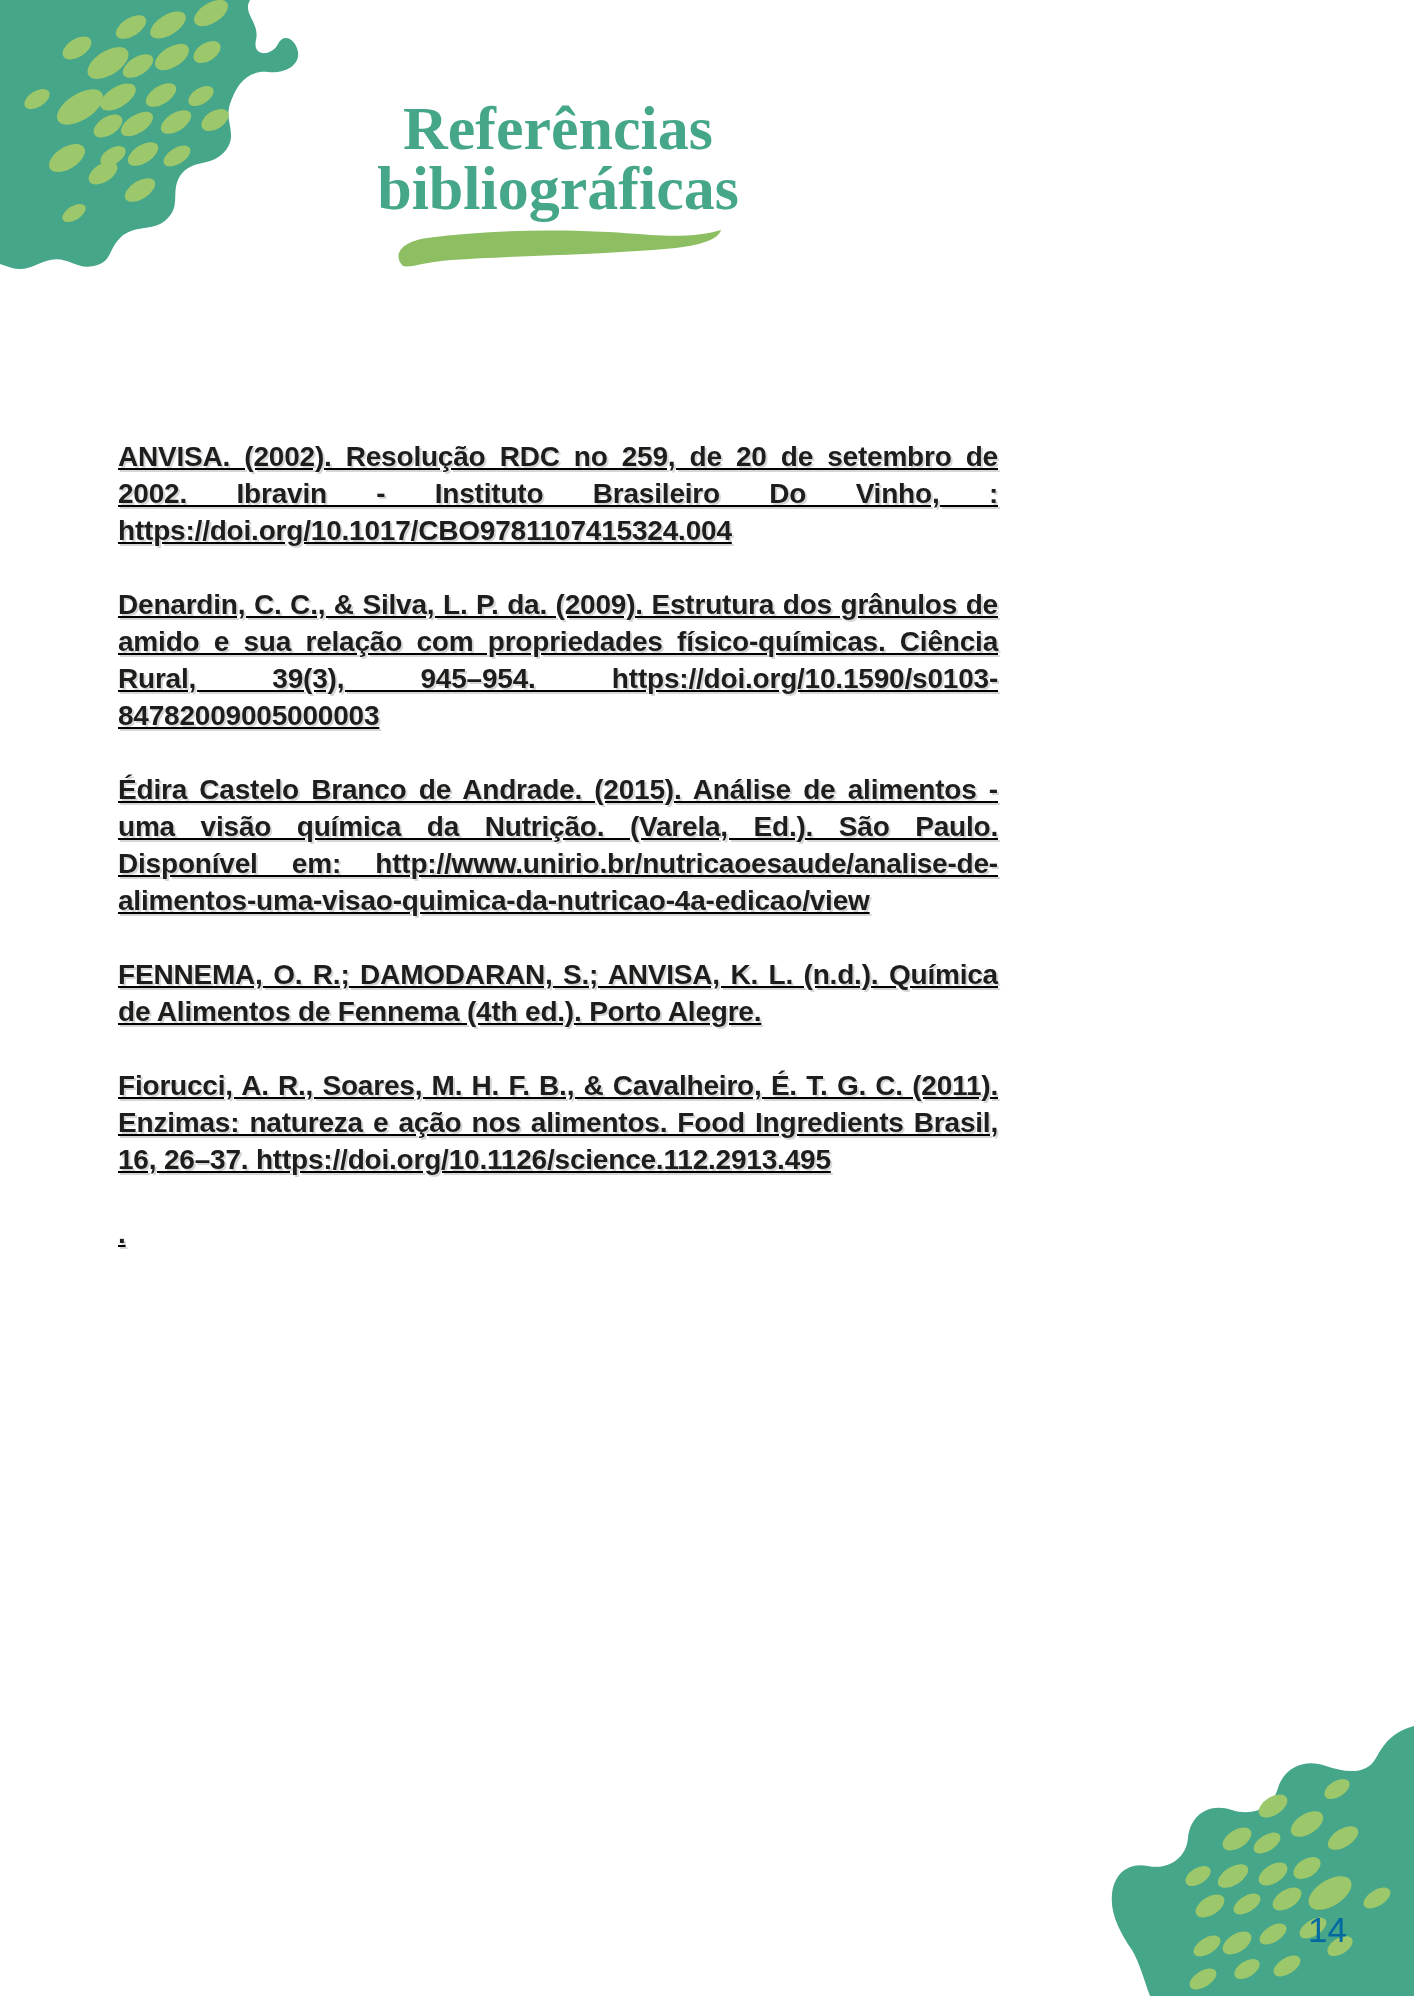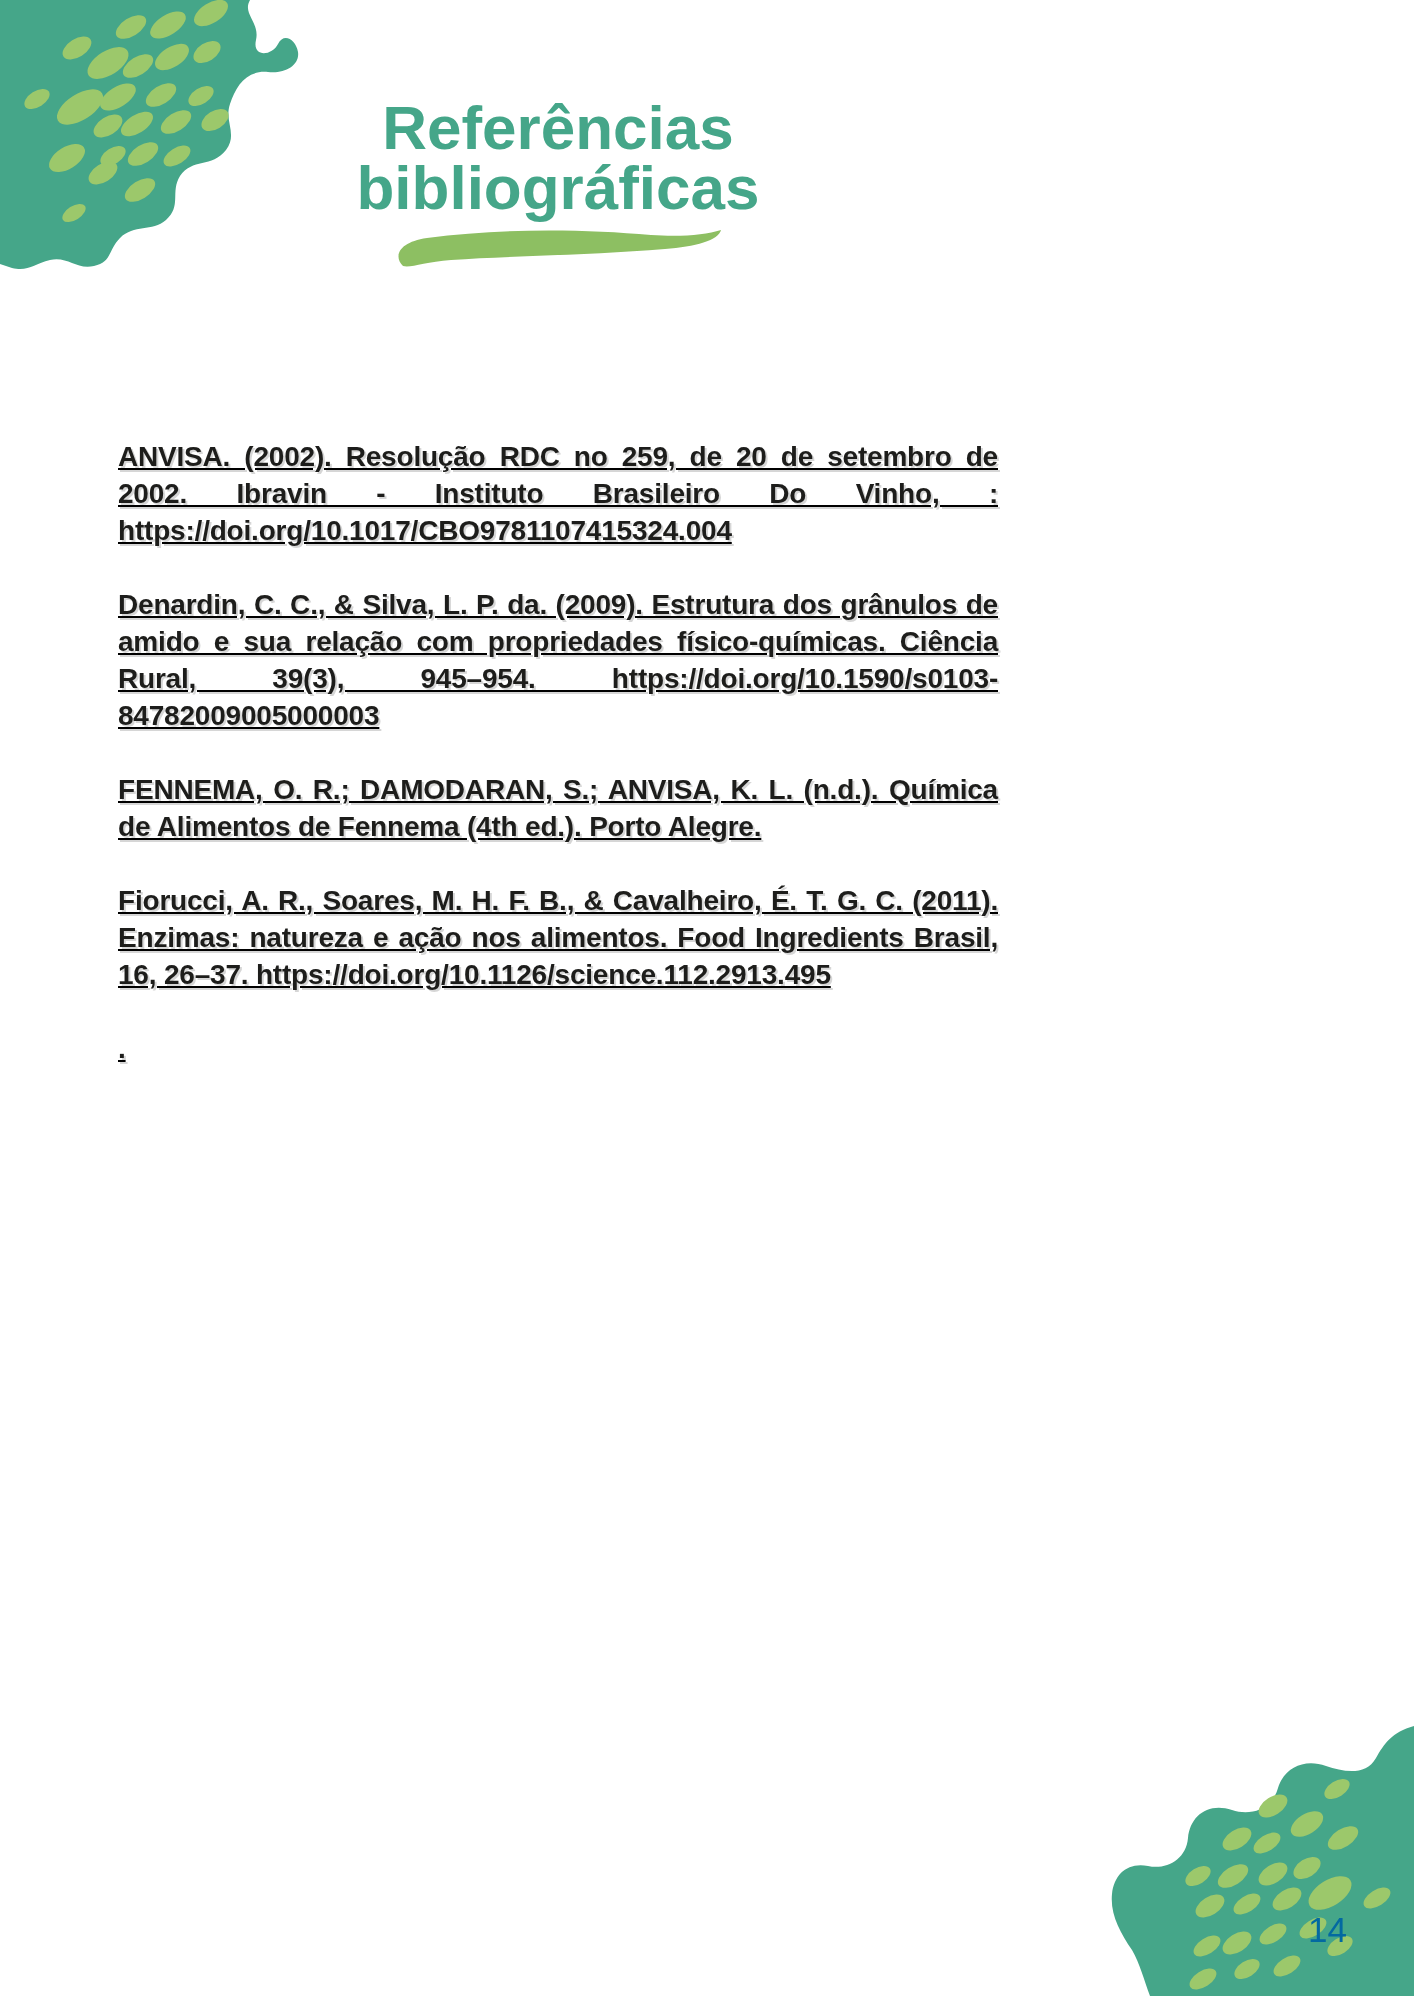--- a/index.html
+++ b/index.html
@@ -9,21 +9,21 @@
     font-family:"Liberation Sans",sans-serif;
   }
   .corner{position:absolute;pointer-events:none;}
   .corner-tl{top:0;left:0;}
   .corner-br{bottom:0;right:0;}
   .header{
     position:absolute;top:98px;left:118px;width:880px;
     text-align:center;
   }
   .title{
-    font-family:Liberation Sans, sans-serif;
+    font-family:Liberation Serif, serif;
     font-weight:800;
     font-size:62px;
     line-height:60px;
     color:var(--teal,#45a689);
     letter-spacing:0px;
     margin:0;
   }
   .swoosh-wrap{margin-top:10px;text-align:center;}
   .refs{
     position:absolute;top:438px;left:118px;width:880px;text-decoration:underline;
@@ -150,18 +150,19 @@
         C326 12 302 19 272 21
         C200 27 120 28 58 32
         C32 34 18 40 10 38 Z"></path>
     </svg>
   </div>
 </div>
 
 <div class="refs">
   <p>ANVISA. (2002). Resolução RDC no 259, de 20 de setembro de 2002. Ibravin - Instituto Brasileiro Do Vinho, : https://doi.org/10.1017/CBO9781107415324.004</p>
   <p>Denardin, C. C., &amp; Silva, L. P. da. (2009). Estrutura dos grânulos de amido e sua relação com propriedades físico-químicas. Ciência Rural, 39(3), 945–954. https://doi.org/10.1590/s0103-84782009005000003</p>
+  <p>Édira Castelo Branco de Andrade. (2015). Análise de alimentos - uma visão química da Nutrição. (Varela, Ed.). São Paulo. Disponível em: http://www.unirio.br/nutricaoesaude/analise-de-alimentos-uma-visao-quimica-da-nutricao-4a-edicao/view</p>
   <p>FENNEMA, O. R.; DAMODARAN, S.; ANVISA, K. L. (n.d.). Química de Alimentos de Fennema (4th ed.). Porto Alegre.</p>
   <p>Fiorucci, A. R., Soares, M. H. F. B., &amp; Cavalheiro, É. T. G. C. (2011). Enzimas: natureza e ação nos alimentos. Food Ingredients Brasil, 16, 26–37. https://doi.org/10.1126/science.112.2913.495</p>
   <p class="no-gap">.</p>
 </div>
 
 <div class="page-number">14</div>
 
 </body></html>

